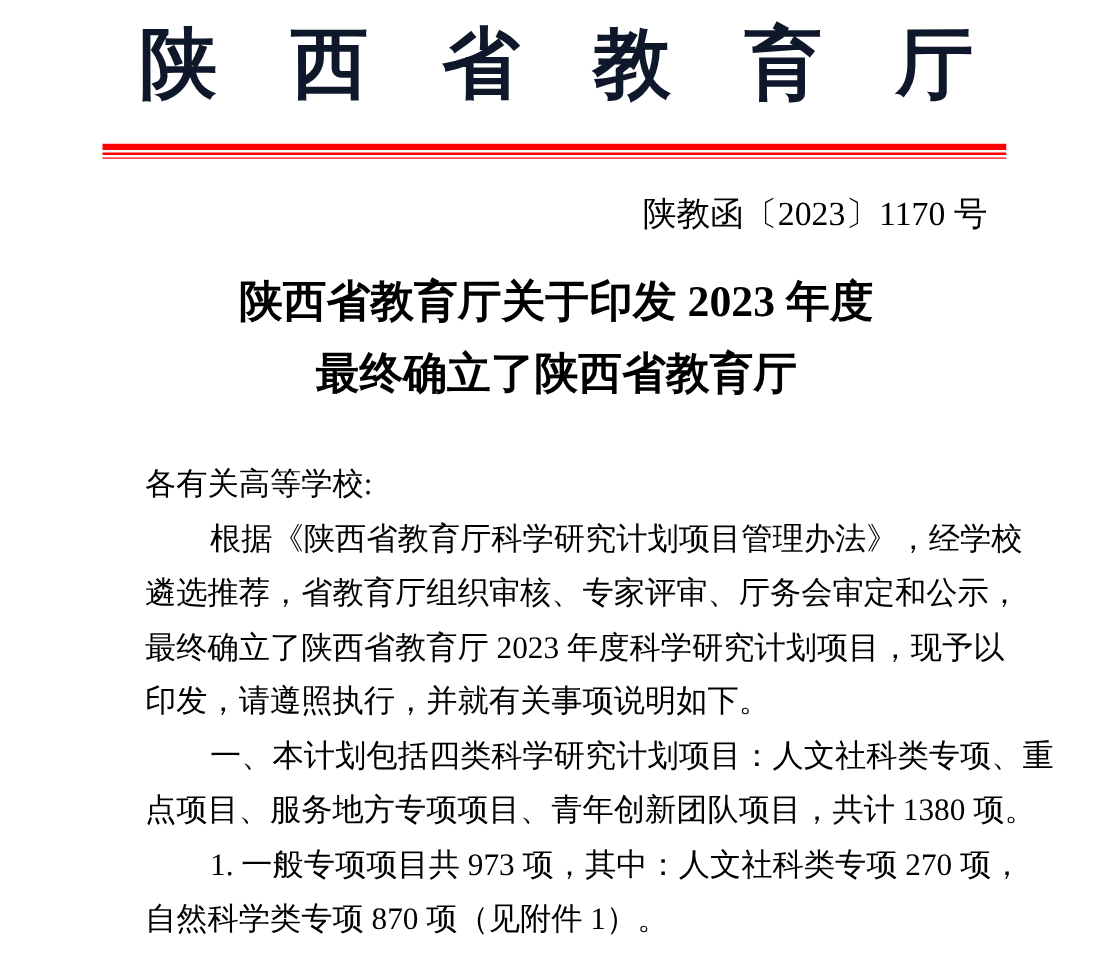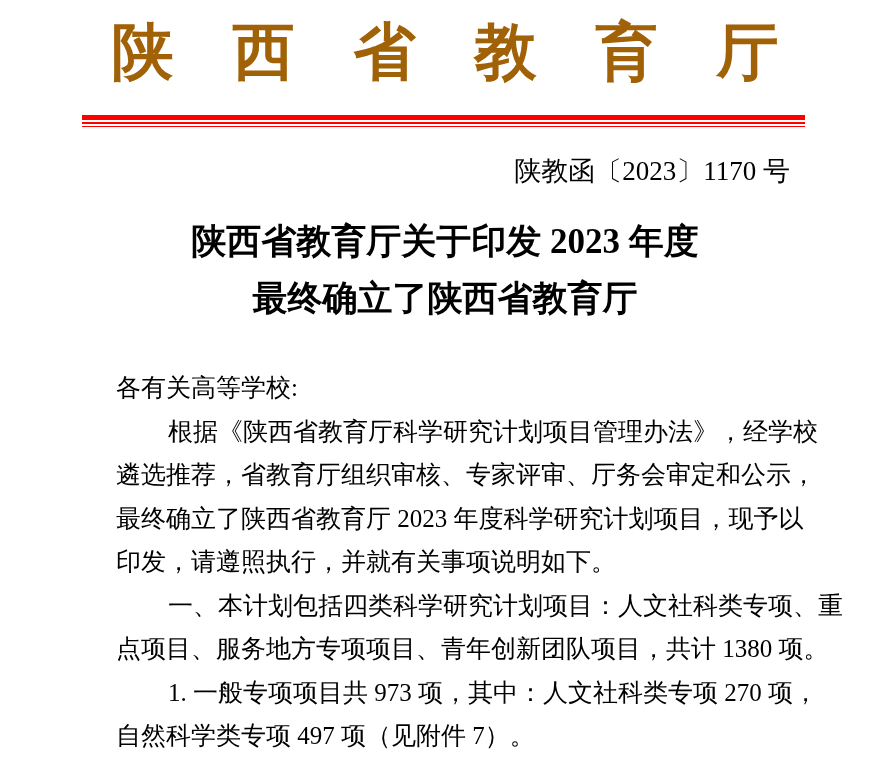--- a/index.html
+++ b/index.html
@@ -12,21 +12,21 @@
     font-family: "Liberation Serif", "DejaVu Serif", serif;
     color: #000000;
   }
   
   .agency {
     position: absolute;
     top: 14px;
     left: 0;
     right: 0;
     text-align: center;
-    color: #a16207;
+    color: #0f172a;
     font-size: 62px;
     font-weight: bold;
     letter-spacing: 59px;
     padding-left: 59px; 
     white-space: nowrap;
     line-height: 1.25;
   }
   
   .rule {
     position: absolute;
@@ -110,16 +110,16 @@
 
   <div>
     <div class="body-line l1">各有关高等学校:</div>
     <div class="body-line l2 indent justify">根据《陕西省教育厅科学研究计划项目管理办法》，经学校</div>
     <div class="body-line l3 justify">遴选推荐，省教育厅组织审核、专家评审、厅务会审定和公示，</div>
     <div class="body-line l4 justify">最终确立了陕西省教育厅 2023 年度科学研究计划项目，现予以</div>
     <div class="body-line l5">印发，请遵照执行，并就有关事项说明如下。</div>
     <div class="body-line l6 indent justify">一、本计划包括四类科学研究计划项目：人文社科类专项、重</div>
     <div class="body-line l7 justify">点项目、服务地方专项项目、青年创新团队项目，共计 1380 项。</div>
     <div class="body-line l8 indent justify">1. 一般专项项目共 973 项，其中：人文社科类专项 270 项，</div>
-    <div class="body-line l9">自然科学类专项 497 项（见附件 7）。</div>
+    <div class="body-line l9">自然科学类专项 870 项（见附件 1）。</div>
   </div>
 
 </div>
 
 </body></html>

